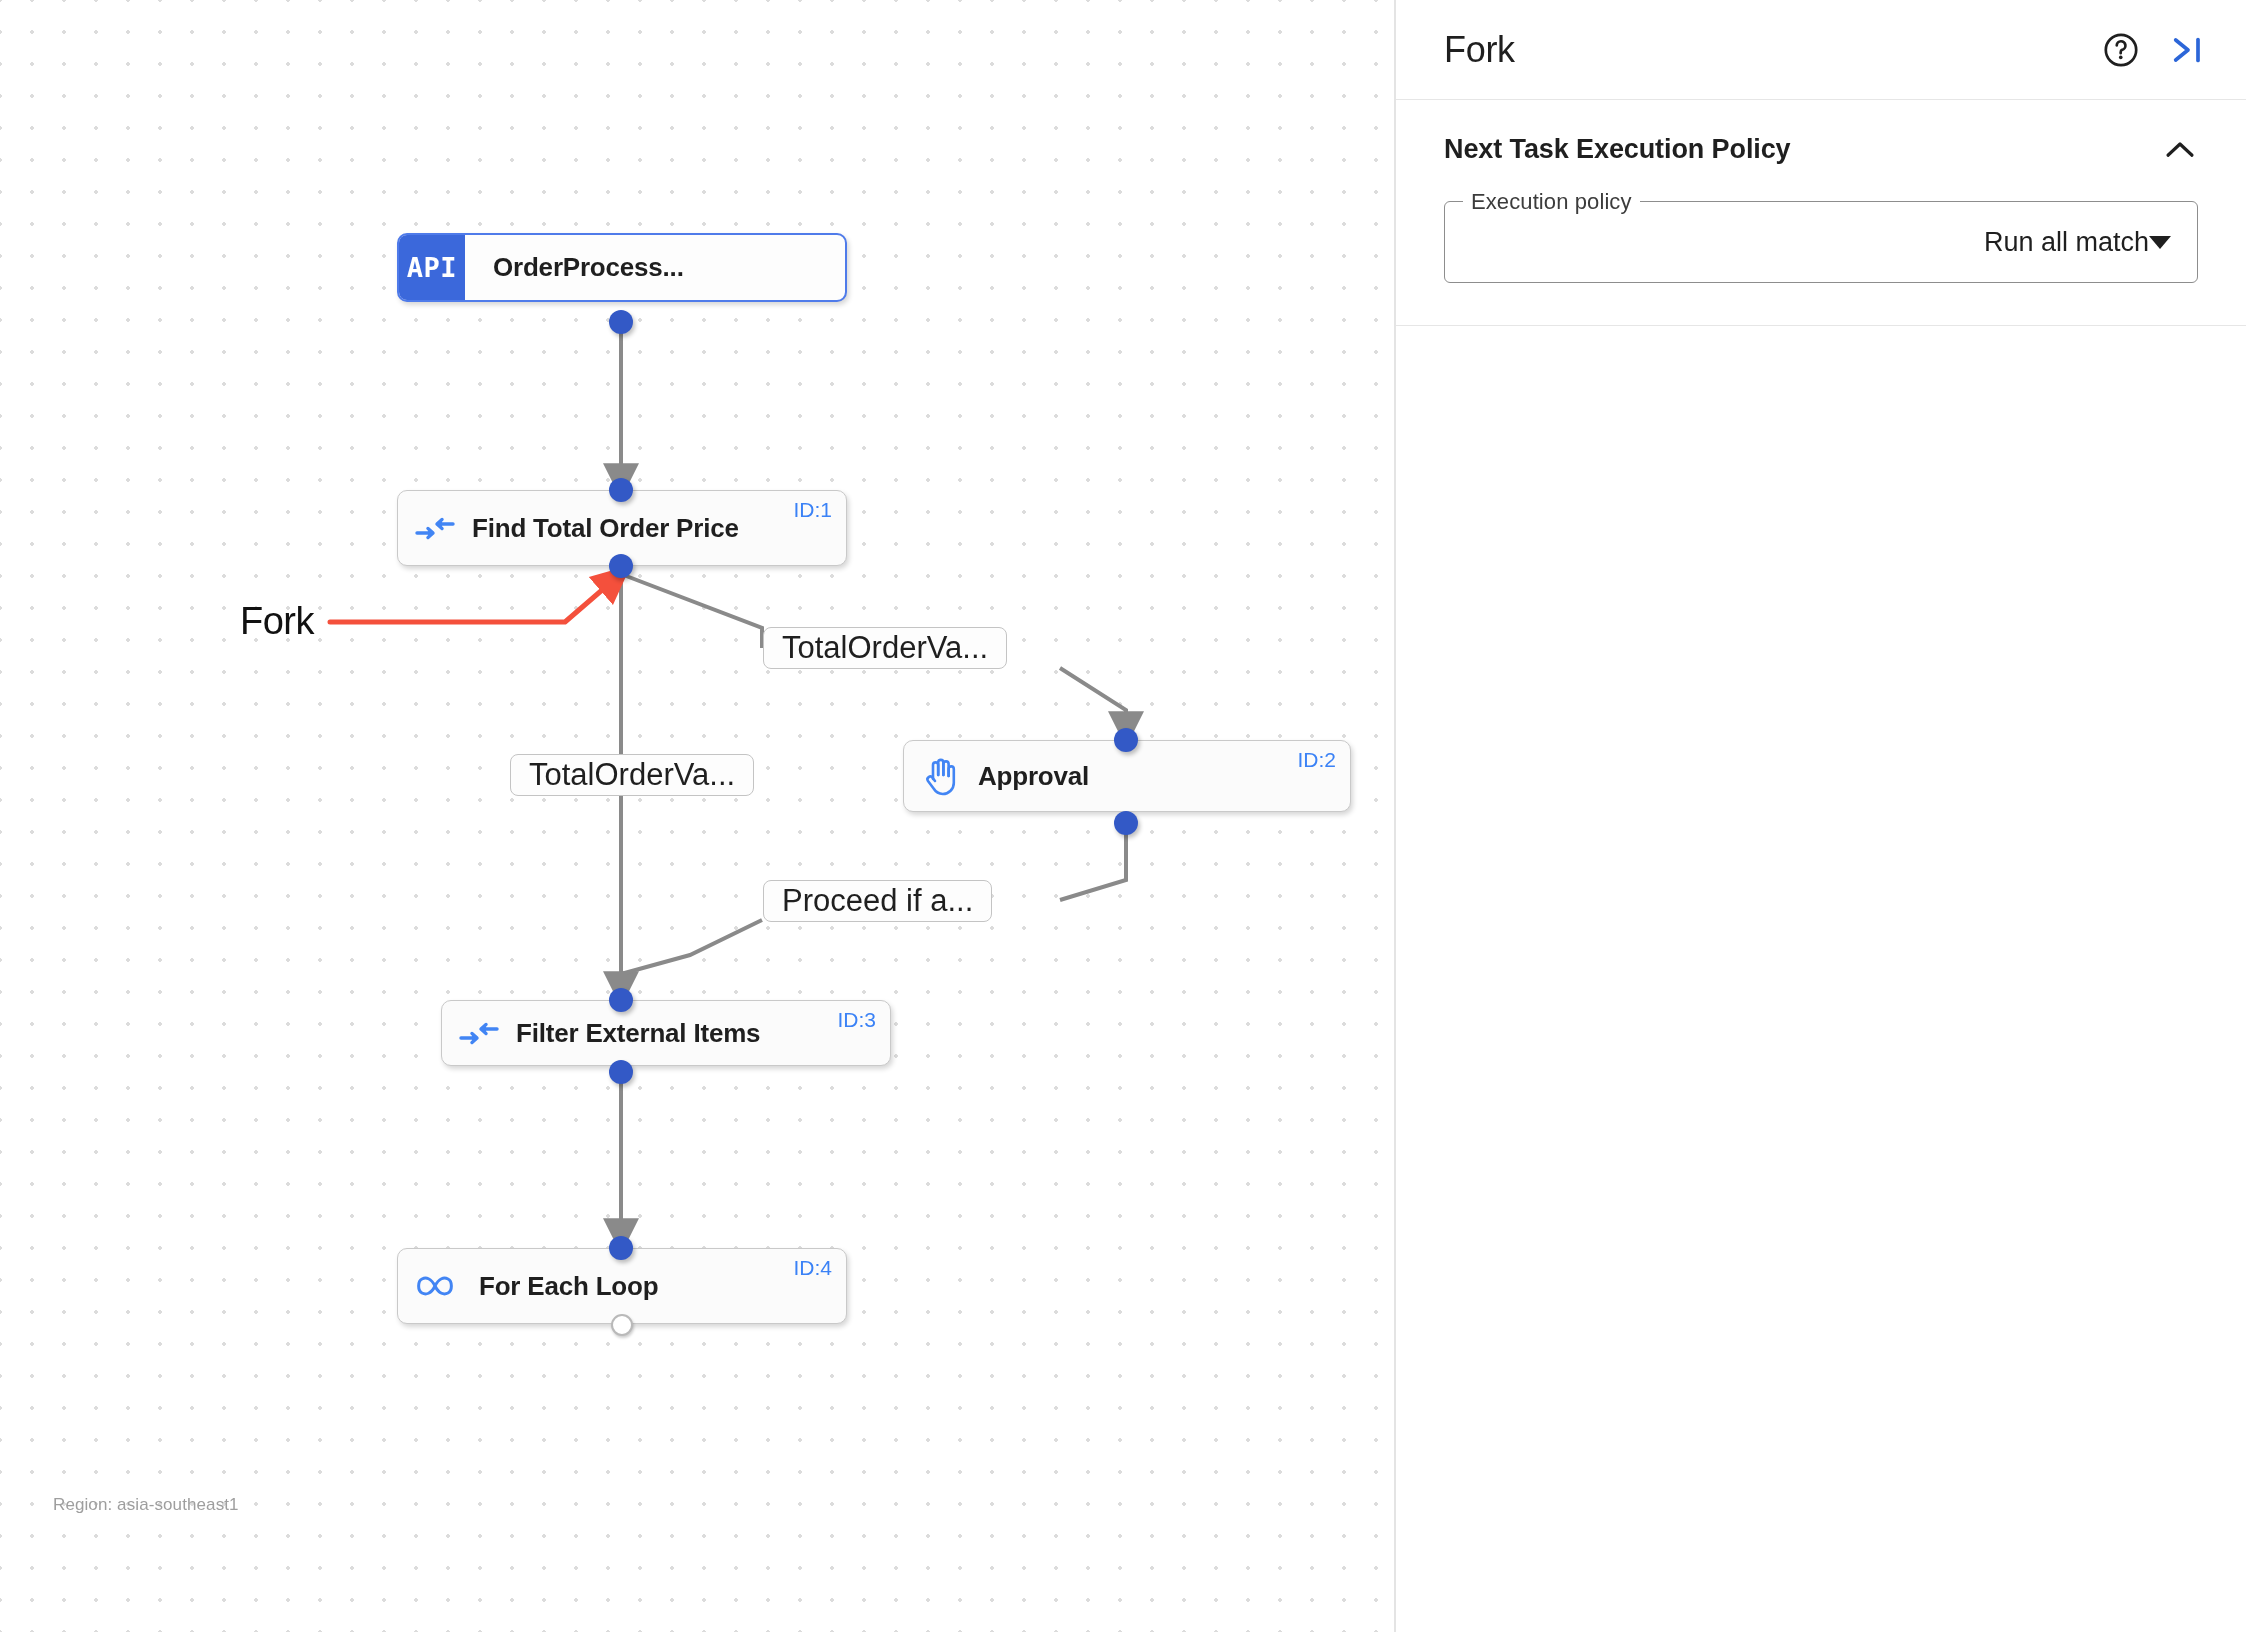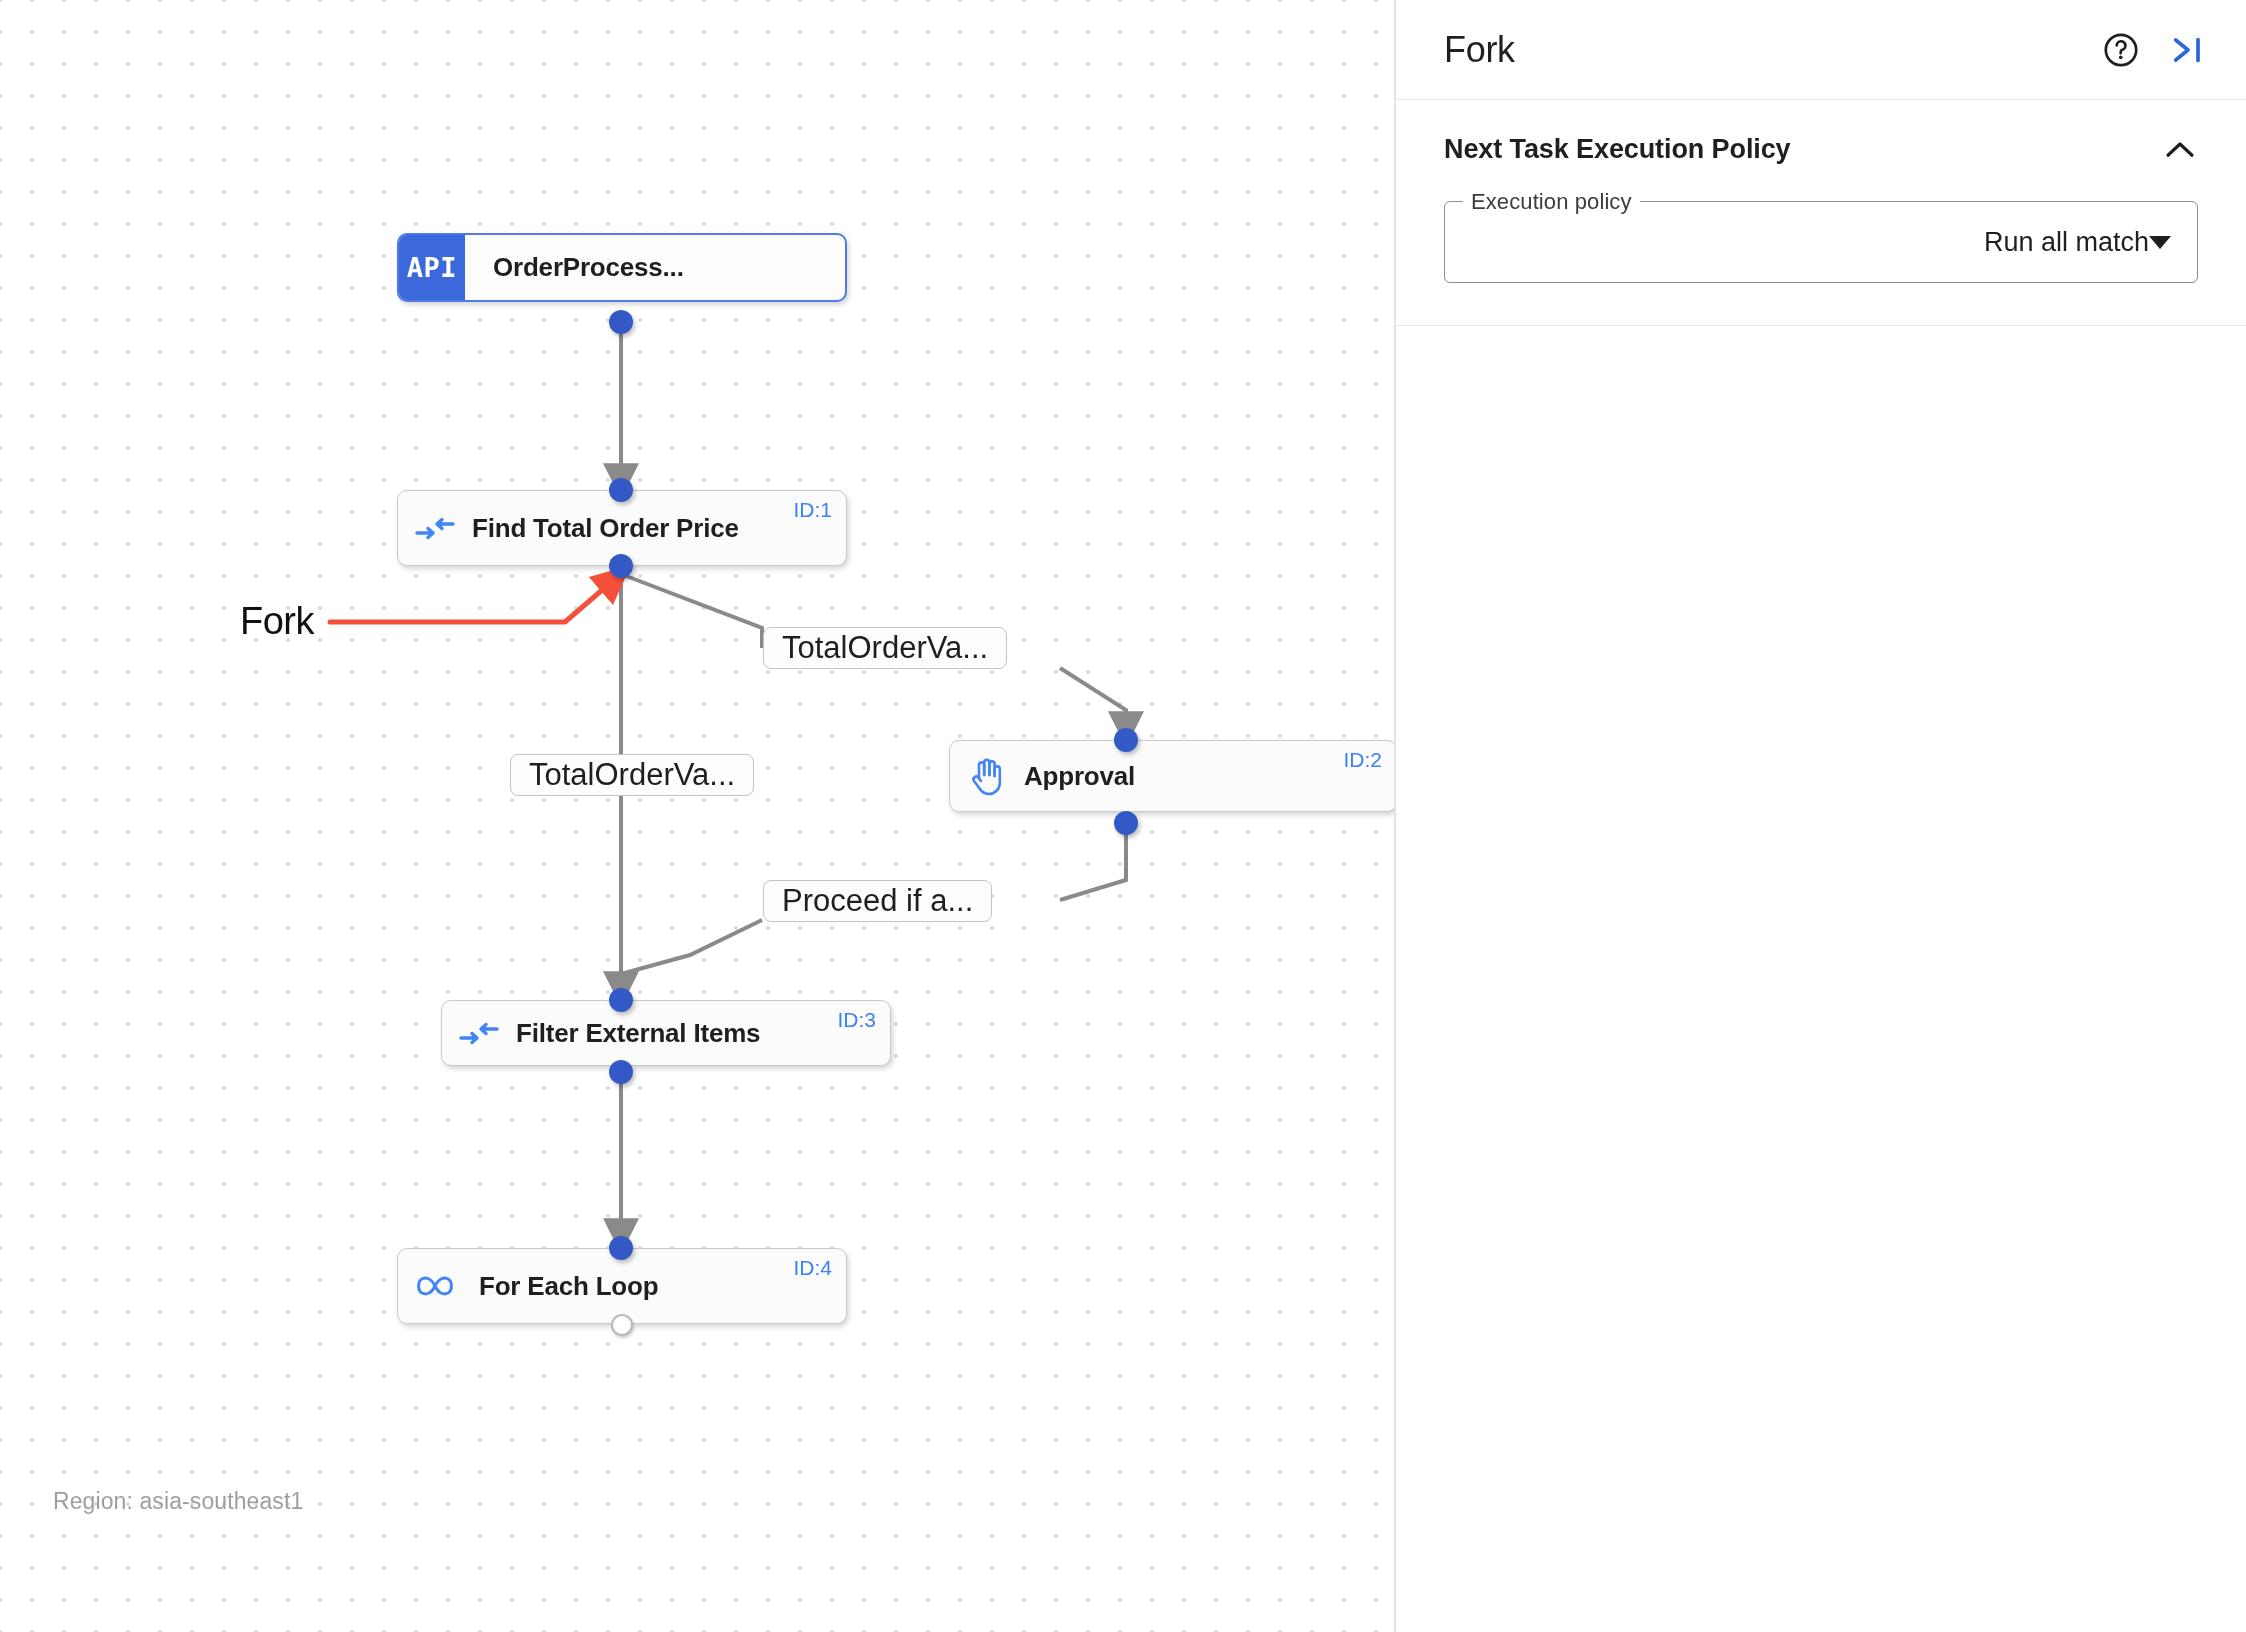--- a/index.html
+++ b/index.html
@@ -106,21 +106,21 @@
     position: absolute;
     font-size: 38px;
     color: #111111;
     letter-spacing: -0.5px;
   }
 
   
   .region-label {
     position: absolute;
     left: 53px; bottom: 117px;
-    font-size: 23px;
+    font-size: 17px;
     color: #9e9e9e;
     letter-spacing: 0.1px;
   }
 
   
   .panel {
     position: relative;
     flex: 1 1 auto;
     height: 1632px;
     background: #ffffff;
@@ -242,21 +242,21 @@
         </svg>
       </span>
       <span class="node-title">Find Total Order Price</span>
       <span class="node-id">ID:1</span>
     </div>
     <div class="port" style="left:609px; top:478px;"></div>
     <div class="port" style="left:609px; top:554px;"></div>
 
     <div class="edge-label" style="left:763px; top:627px;">TotalOrderVa...</div>
 
-    <div class="node" style="left:949px; top:740px; width:448px; height:72px;">
+    <div class="node" style="left:903px; top:740px; width:448px; height:72px;">
       <span class="node-icon">
         <svg width="38" height="42" viewBox="0 0 38 42">
           <g stroke="#4285f4" stroke-width="2.6" fill="none" stroke-linecap="round" stroke-linejoin="round">
             <path d="M11,24 L11,10 a2.6,2.6 0 0 1 5.2,0 L16.2,20"></path>
             <path d="M16.2,20 L16.2,7.5 a2.6,2.6 0 0 1 5.2,0 L21.4,20"></path>
             <path d="M21.4,20 L21.4,9 a2.6,2.6 0 0 1 5.2,0 L26.6,21"></path>
             <path d="M26.6,21 L26.6,14 a2.6,2.6 0 0 1 5.2,0 L31.8,28 a11,11 0 0 1 -11,11 a11,11 0 0 1 -9,-5.2 L6,26 a2.8,2.8 0 0 1 4.6,-3.2 L13,26"></path>
           </g>
         </svg>
       </span>

